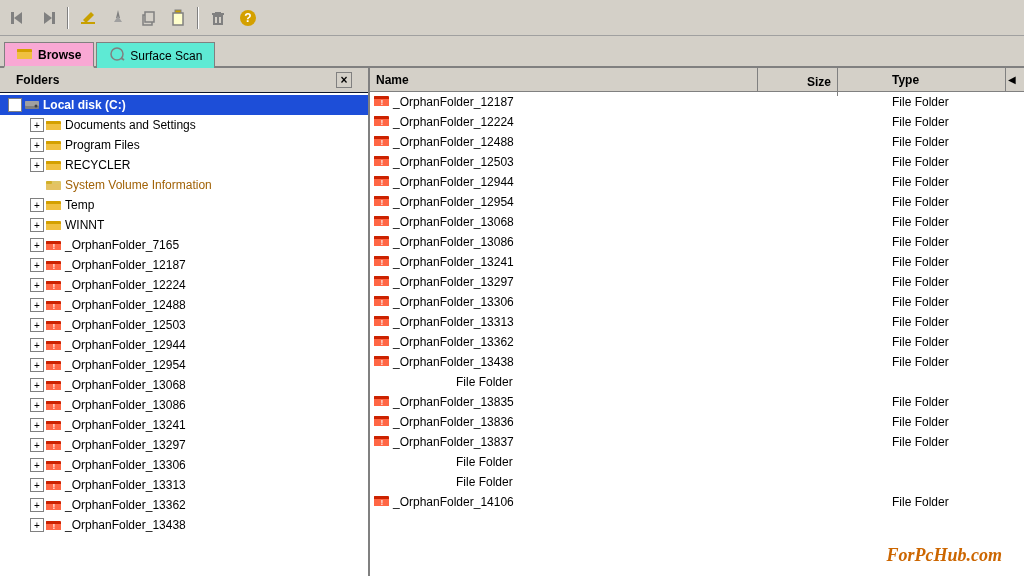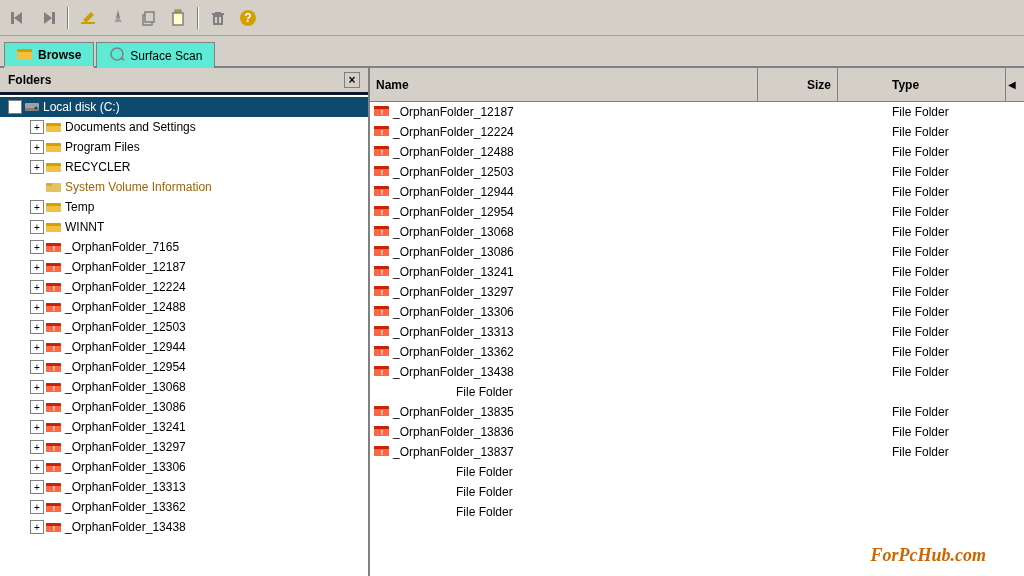--- a/index.html
+++ b/index.html
@@ -60,21 +60,21 @@
       display: flex;
       align-items: center;
       gap: 5px;
       height: 26px;
       font-size: 12px;
       margin-right: 2px;
       position: relative;
       top: 2px;
     }
     .tab.active {
-      background: #5eead4;
+      background: #f9a8d4;
       border-bottom: 2px solid #d4d0c8;
       z-index: 1;
       font-weight: bold;
     }
     .tab-icon {
       font-size: 14px;
     }
 
     
     .main-content {
@@ -88,22 +88,22 @@
       width: 370px;
       min-width: 370px;
       border-right: 2px solid #808080;
       display: flex;
       flex-direction: column;
       background: #ffffff;
     }
 
     .folders-header {
       background: #d4d0c8;
-      border-bottom: 3px solid #0f172a;
-      padding: 4px 8px;
+      border-bottom: 1px solid #0f172a;
+      padding: 4px 16px;
       display: flex;
       align-items: center;
       justify-content: space-between;
       font-weight: bold;
       font-size: 12px;
     }
 
     .folders-close {
       cursor: pointer;
       font-size: 12px;
@@ -128,22 +128,23 @@
 
     .tree-item {
       display: flex;
       align-items: center;
       padding: 2px 4px;
       cursor: pointer;
       white-space: nowrap;
       height: 20px;
     }
     .tree-item.selected {
-      background: #0c4a6e;
+      background: #1d4ed8;
       color: #ffffff;
+      font-weight: bold;
     }
 
     .tree-expand {
       width: 14px;
       height: 14px;
       border: 1px solid #808080;
       background: #ffffff;
       display: inline-flex;
       align-items: center;
       justify-content: center;
@@ -174,21 +175,21 @@
       display: flex;
       flex-direction: column;
       background: #ffffff;
       overflow: hidden;
     }
 
     .files-header-row {
       display: flex;
       background: #d4d0c8;
       border-bottom: 1px solid #808080;
-      height: 34px;
+      height: 24px;
       align-items: stretch;
     }
 
     .col-name {
       flex: 1;
       border-right: 1px solid #808080;
       padding: 2px 6px;
       font-weight: bold;
       font-size: 12px;
       cursor: pointer;
@@ -276,21 +277,21 @@
       background: #d4d0c8;
     }
     ::-webkit-scrollbar-thumb {
       background: #a0a0a0;
       border: 1px solid #808080;
     }
 
     .watermark {
       position: absolute;
       bottom: 10px;
-      right: 38px;
+      right: 22px;
       font-family: 'Times New Roman', serif;
       font-style: italic;
       font-size: 18px;
       color: #cc6600;
       font-weight: bold;
       pointer-events: none;
       margin-top: 28px;
     }
   </style>
 </head>
@@ -928,20 +929,29 @@
     <div class="file-size-cell"></div>
     <div class="file-type-cell">File Folder</div>
     <div class="file-extra-cell"></div>
   </div>
         <div class="file-row">
     <div class="file-size-cell"></div>
     <div class="file-type-cell">File Folder</div>
     <div class="file-extra-cell"></div>
   </div>
         <div class="file-row">
+    <div class="file-name-cell">
+      <span class="file-icon"><svg width="16" height="14" viewBox="0 0 16 14">
+    <rect x="0" y="2" width="15" height="10" fill="#cc2200" rx="1"></rect>
+    <rect x="0" y="5" width="15" height="7" fill="#ff6644"></rect>
+    <rect x="0" y="2" width="6" height="3" fill="#cc2200" rx="1"></rect>
+    <text x="8" y="11" text-anchor="middle" fill="white" font-size="7" font-weight="bold">!</text>
+  </svg></span>
+      <span>_OrphanFolder_14106</span>
+    </div>
     <div class="file-size-cell"></div>
     <div class="file-type-cell">File Folder</div>
     <div class="file-extra-cell"></div>
   </div>
       </div>
   </div>
 
 </div>
 
 <div class="watermark">ForPcHub.com</div>

